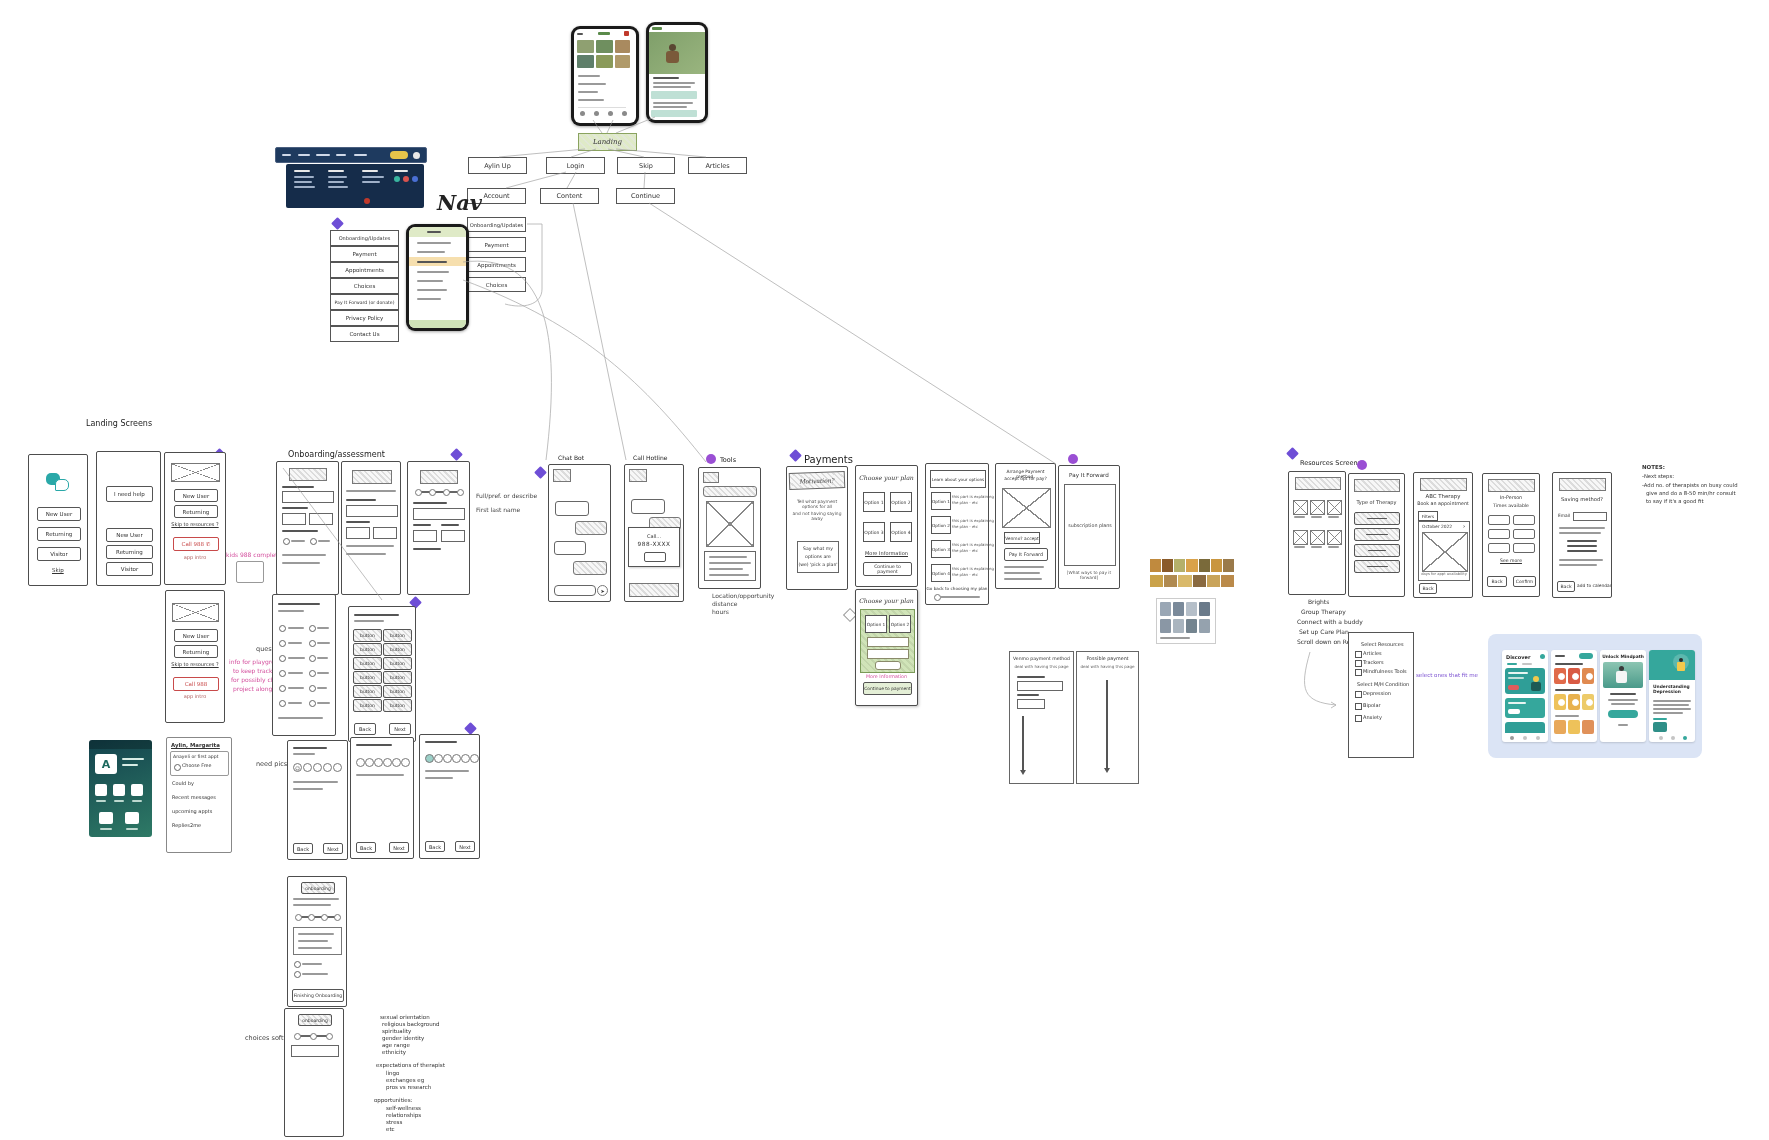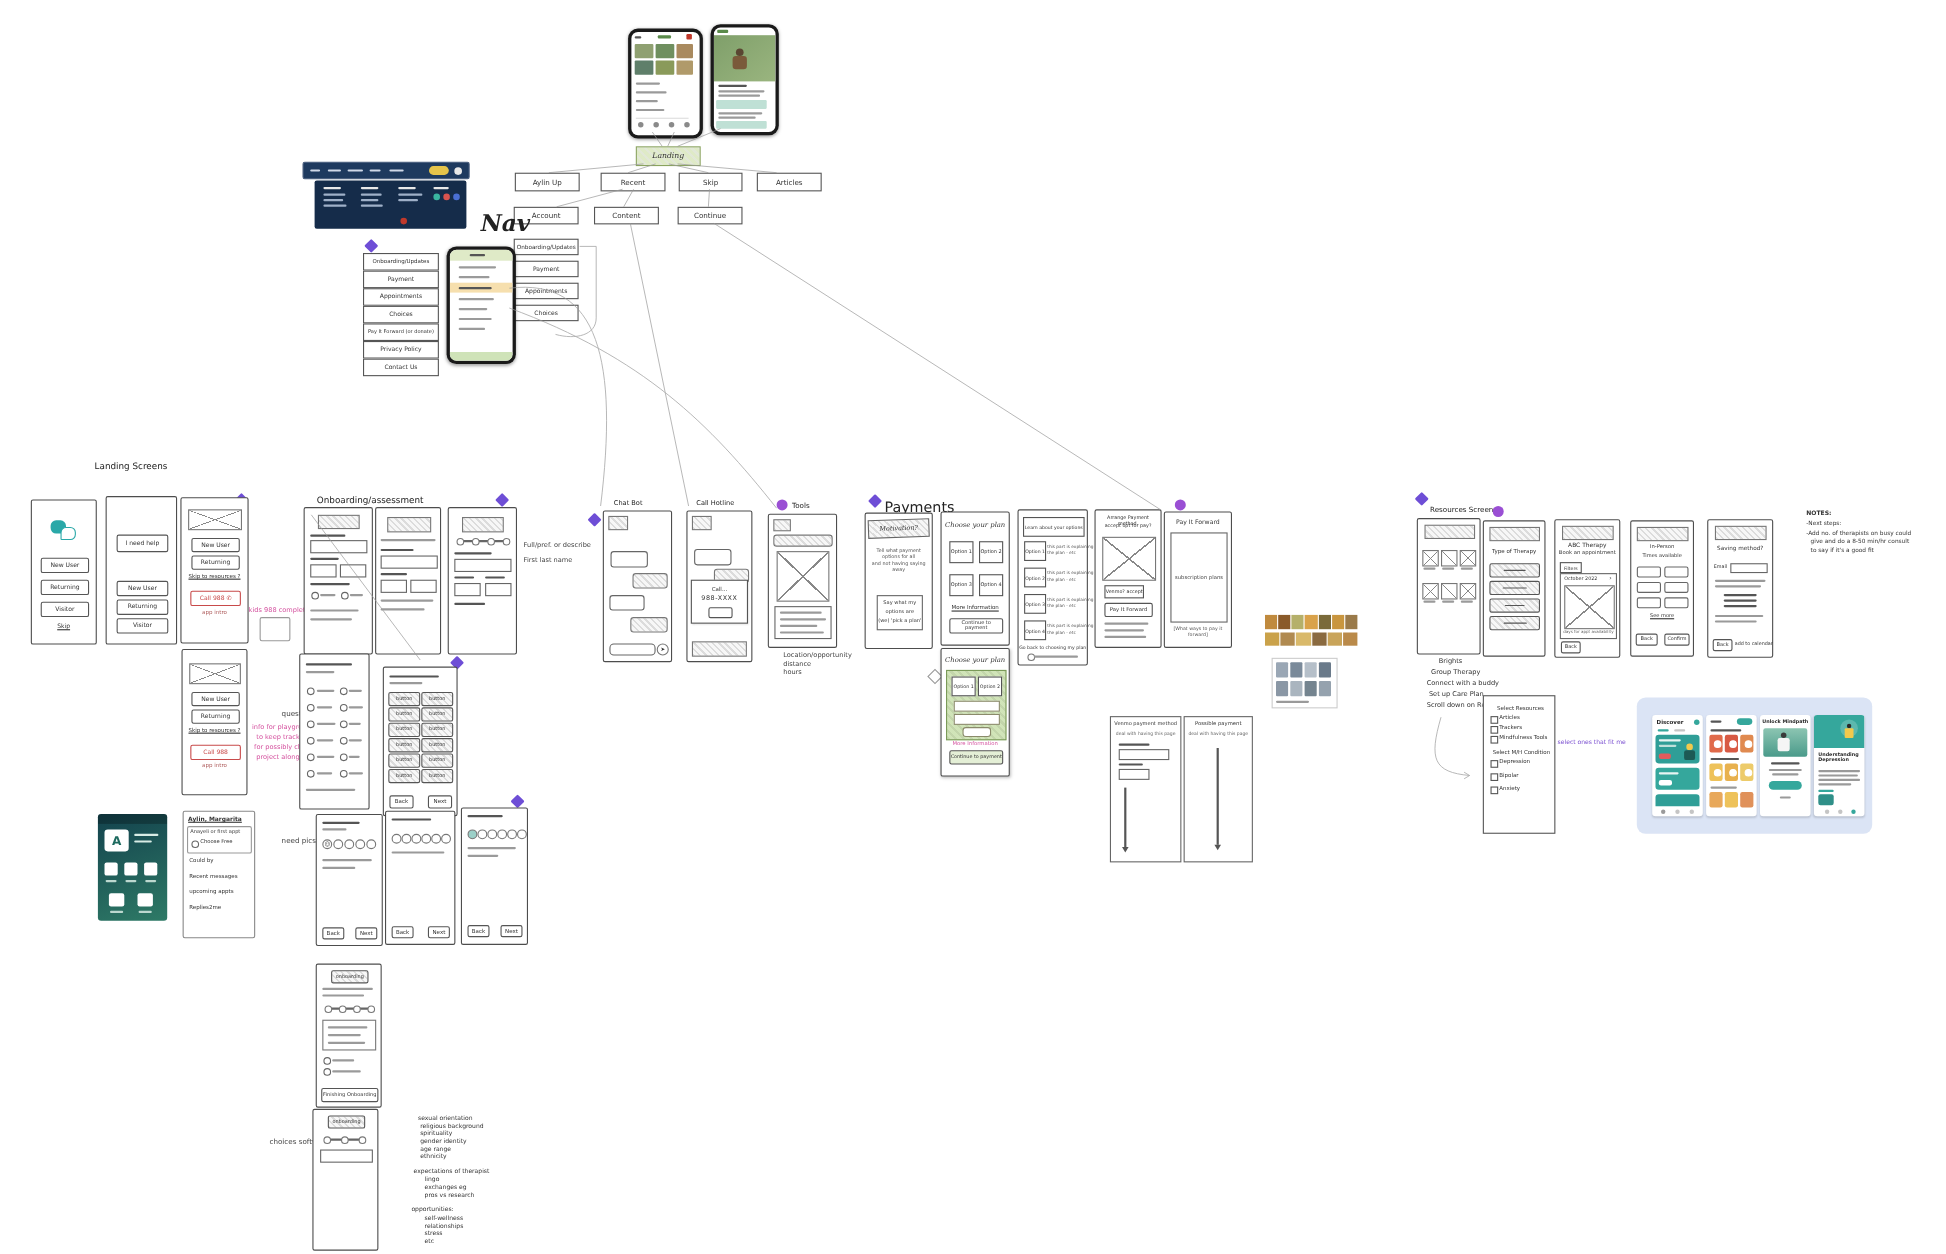--- a/index.html
+++ b/index.html
@@ -69,21 +69,21 @@
       <div class="ln" style="left:4px;top:61px;width:38px"></div>
       <div class="a" style="left:2px;top:66px;width:46px;height:8px;background:#bfe0d5;border-radius:1px"></div>
       <div class="ln" style="left:4px;top:77px;width:40px"></div>
       <div class="ln" style="left:4px;top:81px;width:34px"></div>
       <div class="a" style="left:2px;top:85px;width:46px;height:7px;background:#bfe0d5;border-radius:1px"></div>
     </div>
   </div>
 
   <div class="bx hand" style="left:578px;top:133px;width:57px;height:16px;font-size:7px;background:repeating-linear-gradient(45deg,rgba(138,163,95,.25) 0 2px,#dfeac7 2px 5px);border-color:#8aa35f">Landing</div>
   <div class="bx" style="left:468px;top:157px;width:57px;height:15px;font-size:6.5px">Aylin Up</div>
-  <div class="bx" style="left:546px;top:157px;width:57px;height:15px;font-size:6.5px">Recent</div>
+  <div class="bx" style="left:546px;top:157px;width:57px;height:15px;font-size:6.5px">Login</div>
   <div class="bx" style="left:617px;top:157px;width:56px;height:15px;font-size:6.5px">Skip</div>
   <div class="bx" style="left:688px;top:157px;width:57px;height:15px;font-size:6.5px">Articles</div>
   <div class="bx" style="left:467px;top:188px;width:57px;height:14px;font-size:6.5px">Account</div>
   <div class="bx" style="left:540px;top:188px;width:57px;height:14px;font-size:6.5px">Content</div>
   <div class="bx" style="left:616px;top:188px;width:57px;height:14px;font-size:6.5px">Continue</div>
   <div class="bx" style="left:467px;top:217px;width:57px;height:13px;font-size:5.2px">Onboarding/Updates</div>
   <div class="bx" style="left:467px;top:237px;width:57px;height:13px;font-size:5.5px">Payment</div>
   <div class="bx" style="left:467px;top:257px;width:57px;height:13px;font-size:5.5px">Appointments</div>
   <div class="bx" style="left:467px;top:277px;width:57px;height:13px;font-size:5.5px">Choices</div>
   <div class="t hand" style="left:437px;top:190px;font-size:21px;font-weight:bold;color:#222">Nav</div>
@@ -439,21 +439,21 @@
       <div class="ln" style="left:4px;top:10px;width:42px"></div>
       <div class="ln" style="left:4px;top:16px;width:34px"></div>
       <div class="ln" style="left:4px;top:22px;width:40px"></div>
     </div>
   </div>
   <div class="t" style="left:712px;top:592px;font-size:6px;color:#444">Location/opportunity</div>
   <div class="t" style="left:712px;top:600px;font-size:6px;color:#444">distance</div>
   <div class="t" style="left:712px;top:608px;font-size:6px;color:#444">hours</div>
 
   <div class="dm" style="left:791px;top:451px"></div>
-  <div class="t" style="left:804px;top:454px;font-size:13px;color:#222">Payments</div>
+  <div class="t" style="left:804px;top:454px;font-size:10px;color:#222">Payments</div>
   <div class="wf" style="left:786px;top:466px;width:60px;height:122px">
     <div class="a hatch hand" style="left:2px;top:5px;width:54px;height:15px;border:1px solid #666;transform:rotate(-2deg);display:flex;align-items:center;justify-content:center;font-size:5.8px">Motivation?</div>
     <div class="t tc" style="left:4px;top:32px;width:52px;font-size:4.4px;color:#555">Tell what payment options for all</div>
     <div class="t tc" style="left:4px;top:44px;width:52px;font-size:4.4px;color:#555">and not having saying away</div>
     <div class="a" style="left:10px;top:74px;width:40px;height:30px;border:1px solid #666">
       <div class="t tc" style="left:0;top:4px;width:40px;font-size:4.6px">Say what my</div>
       <div class="t tc" style="left:0;top:12px;width:40px;font-size:4.6px">options are</div>
       <div class="t tc" style="left:0;top:20px;width:40px;font-size:4.6px">(we) 'pick a plan'</div>
     </div>
   </div>

